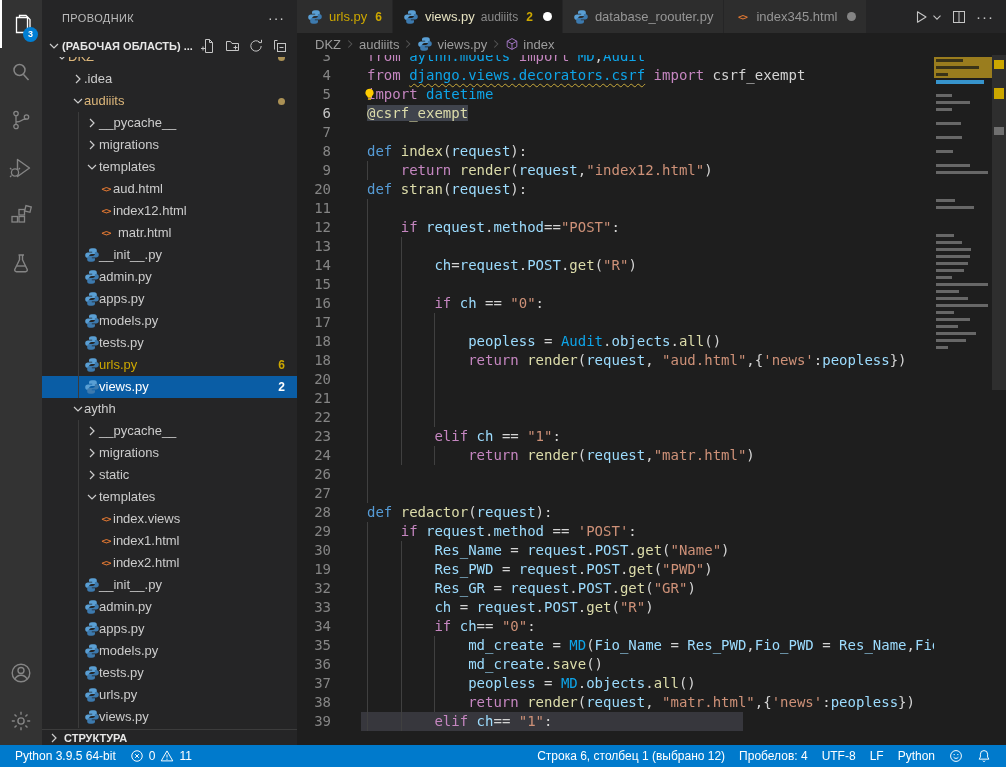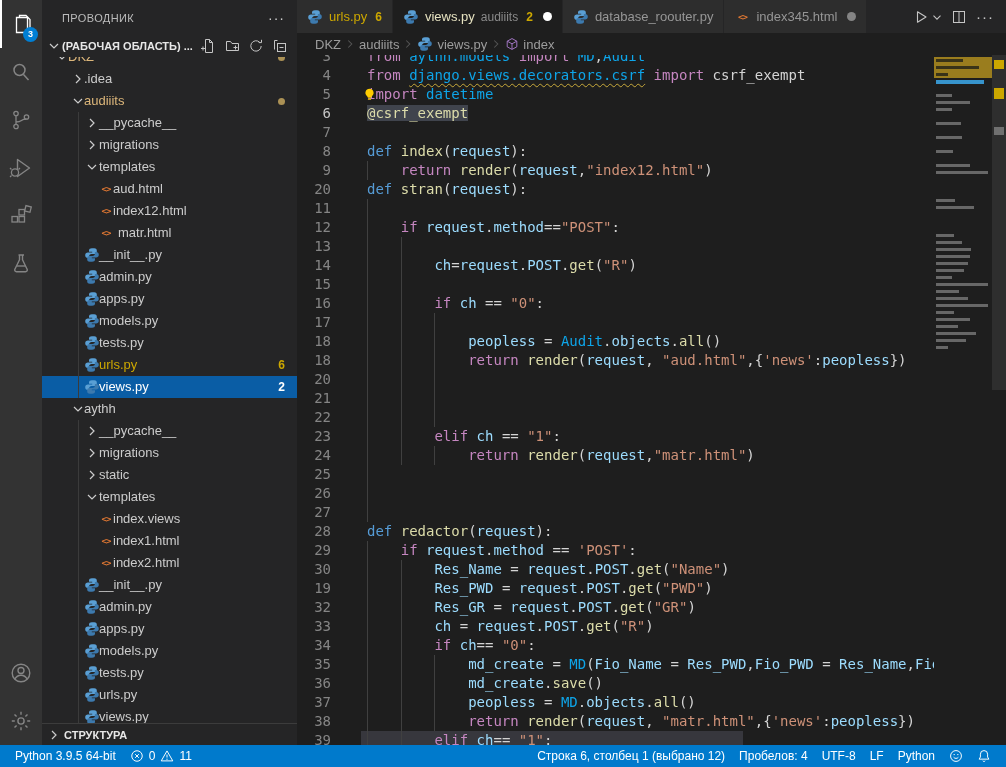--- a/index.html
+++ b/index.html
@@ -30,21 +30,21 @@
   .trow.selected { background:#0a5da5; color:#ffffff; }
   .t-chev { position:absolute; width:16px; height:16px; top:3px; }
   .t-icon { position:absolute; width:16px; height:16px; top:3px; display:flex; align-items:center; justify-content:center; }
   .t-label { position:absolute; top:3px; font-size:13px; line-height:16px; }
   .t-label.mod { color:#dcb67a; }
   .t-label.warn { color:#cca700; }
   .t-guide { position:absolute; left:36px; top:0; bottom:0; width:1px; background:#3b3b3b; }
   .t-badge { position:absolute; right:12px; top:4px; font-size:12px; font-weight:bold; color:#cccccc; }
   .t-dot { position:absolute; right:12px; top:8px; width:7px; height:7px; border-radius:50%; background:#ab9155; }
   .htmlglyph { font-family:"DejaVu Sans Mono", monospace; font-size:9px; font-weight:bold; color:#e37933; letter-spacing:-1px; }
-  .sb-structure { height:22px; border-top:1px solid #3c3c3c; display:flex; align-items:center; padding-left:4px; flex-shrink:0; }
+  .sb-structure { height:16px; border-top:1px solid #3c3c3c; display:flex; align-items:center; padding-left:4px; flex-shrink:0; }
   .sb-structure .t-chev { position:static; }
   .sb-structure span.lbl { font-weight:bold; font-size:11px; color:#e7e7e7; margin-left:2px; }
 
   
   .editor { flex:1; display:flex; flex-direction:column; min-width:0; }
   .tabbar { height:33px; background:#252526; display:flex; flex-shrink:0; align-items:stretch; }
   .tab { display:flex; align-items:center; gap:6px; padding:0 10px; background:#2d2d2d; border-right:1px solid #252526; font-size:13px; color:#969696; cursor:pointer; white-space:nowrap; }
   .tab.active { background:#1e1e1e; }
   .tab .ticon { width:16px; height:16px; display:flex; align-items:center; justify-content:center; }
   .tab .tdesc { color:#8a8a8a; font-size:12px; }
@@ -693,25 +693,20 @@
             </div>
             <div class="line">
               <span class="gl" style="left: 70px;"></span>
               <span class="gl" style="left: 103.6px;"></span>
               <span class="gl" style="left: 137.2px;"></span>
               <span class="num">24</span>
               <span class="txt"><span class="tk-pl">            </span><span class="tk-kw">return </span><span class="tk-fn">render</span><span class="tk-pl">(</span><span class="tk-var">request</span><span class="tk-pl">,</span><span class="tk-str">"matr.html"</span><span class="tk-pl">)</span></span>
             </div>
             <div class="line">
               <span class="gl" style="left: 70px;"></span>
-              <span class="num">25</span>
-              <span class="txt"></span>
-            </div>
-            <div class="line">
-              <span class="gl" style="left: 70px;"></span>
               <span class="num">26</span>
               <span class="txt"></span>
             </div>
             <div class="line">
               <span class="gl" style="left: 70px;"></span>
               <span class="num">27</span>
               <span class="txt"></span>
             </div>
             <div class="line">
               <span class="num">28</span>

